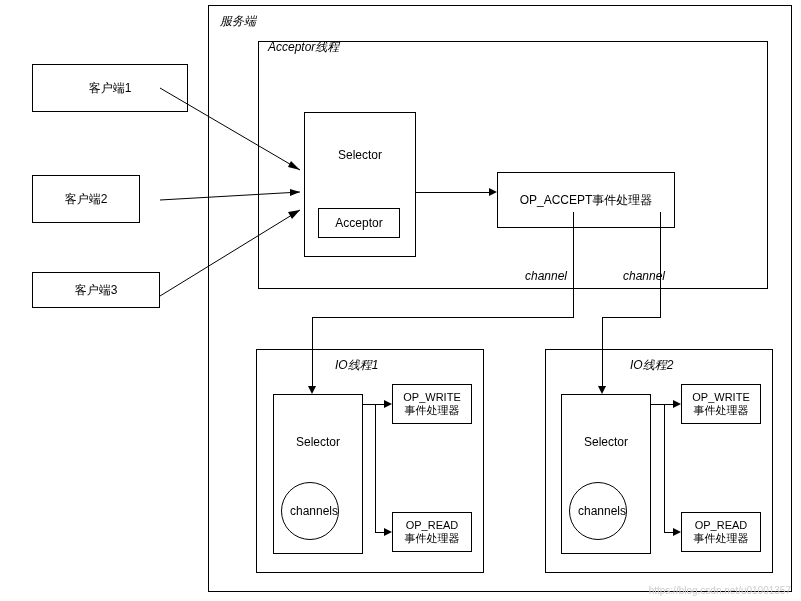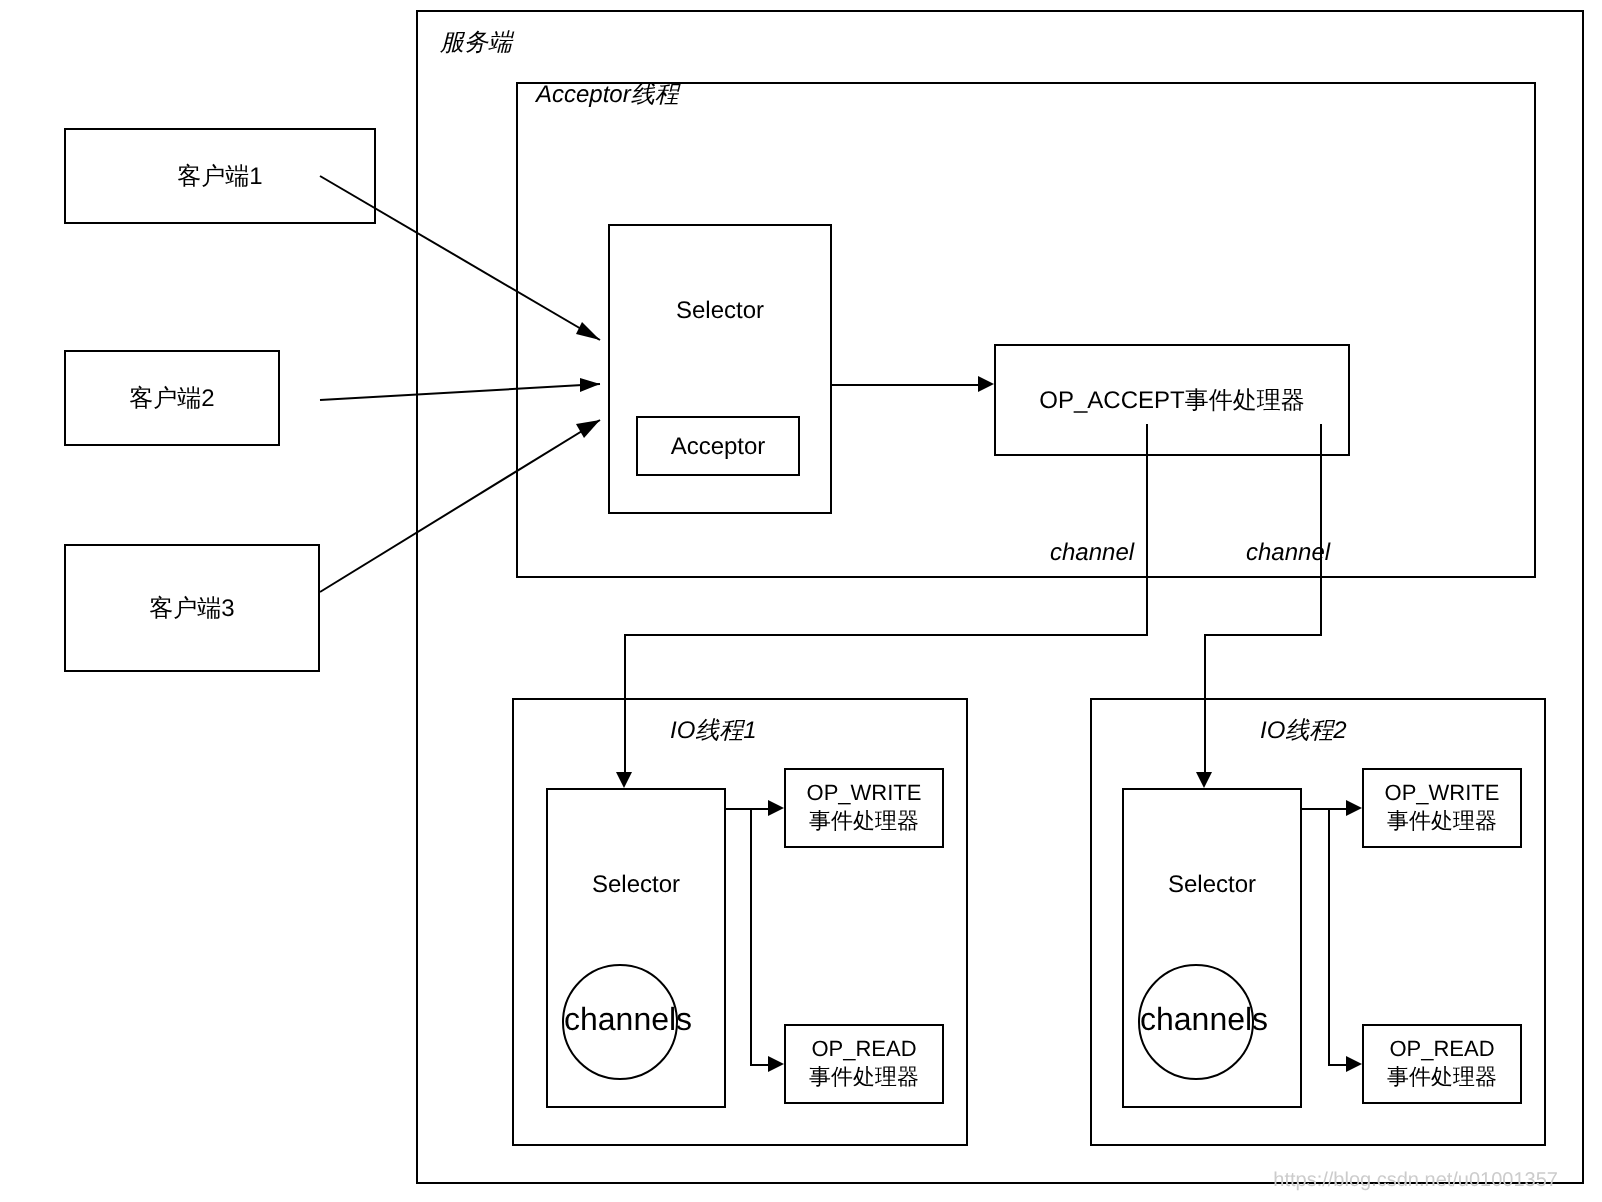--- a/index.html
+++ b/index.html
@@ -6,33 +6,33 @@
   body { font-family: Arial, sans-serif; font-size: 12px; background: #fff; position: relative; width: 801px; height: 601px; }
   .box { position: absolute; border: 1px solid #000; background: #fff; display: flex; align-items: center; justify-content: center; text-align: center; }
   .container { position: absolute; border: 1px solid #000; }
   .label { position: absolute; font-size: 12px; font-style: italic; }
   .arrow-head { position: absolute; width: 0; height: 0; }
   .arrow-right { border-top: 4px solid transparent; border-bottom: 4px solid transparent; border-left: 8px solid #000; }
   .arrow-down { border-left: 4px solid transparent; border-right: 4px solid transparent; border-top: 8px solid #000; }
   .line { position: absolute; background: #000; }
   .hline { height: 1px; }
   .vline { width: 1px; }
-  .circle { position: absolute; border: 1px solid #000; border-radius: 50%; display: flex; align-items: center; justify-content: flex-start; font-size: 16px; }
-  .watermark { position: absolute; right: 22px; bottom: 5px; color: #ccc; font-size: 10px; }
+  .circle { position: absolute; border: 1px solid #000; border-radius: 50%; display: flex; align-items: center; justify-content: flex-end; font-size: 12px; }
+  .watermark { position: absolute; right: 10px; bottom: 5px; color: #ccc; font-size: 10px; }
 </style>
 </head>
 <body>
 
 <div class="box" style="left:32px; top:64px; width:156px; height:48px;">
   <span>客户端1</span>
 </div>
 <div class="box" style="left:32px; top:175px; width:108px; height:48px;">
   <span>客户端2</span>
 </div>
-<div class="box" style="left:32px; top:272px; width:128px; height:64px;">
+<div class="box" style="left:32px; top:272px; width:128px; height:36px;">
   <span>客户端3</span>
 </div>
 
 <div class="container" style="left:208px; top:5px; width:584px; height:587px;"></div>
 <div class="label" style="left:220px; top:13px;">服务端</div>
 
 <div class="container" style="left:258px; top:41px; width:510px; height:248px;"></div>
 <div class="label" style="left:268px; top:39px;">Acceptor线程</div>
 
 <div class="box" style="left:304px; top:112px; width:112px; height:145px; justify-content:flex-start; flex-direction:column; padding-top:35px;">

